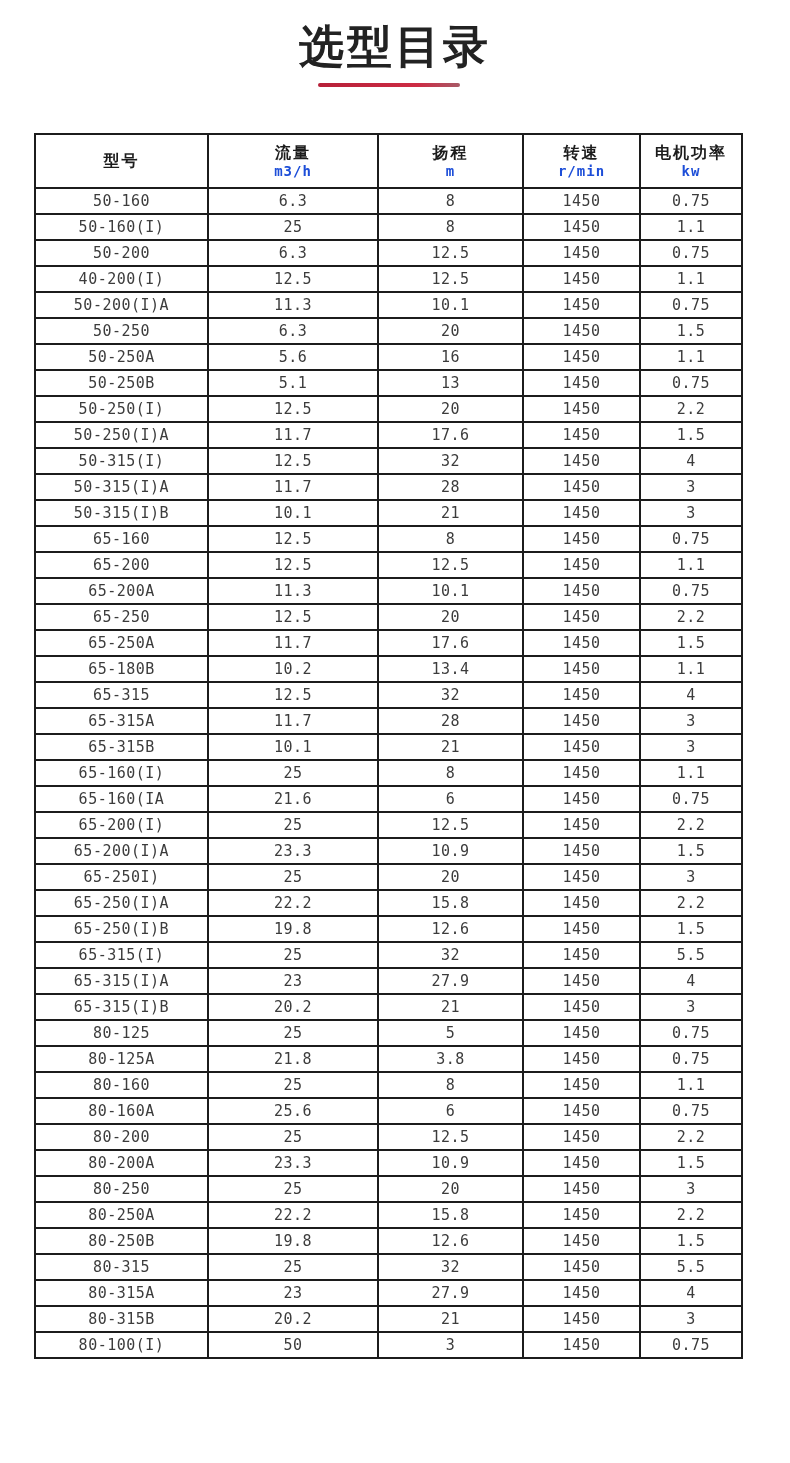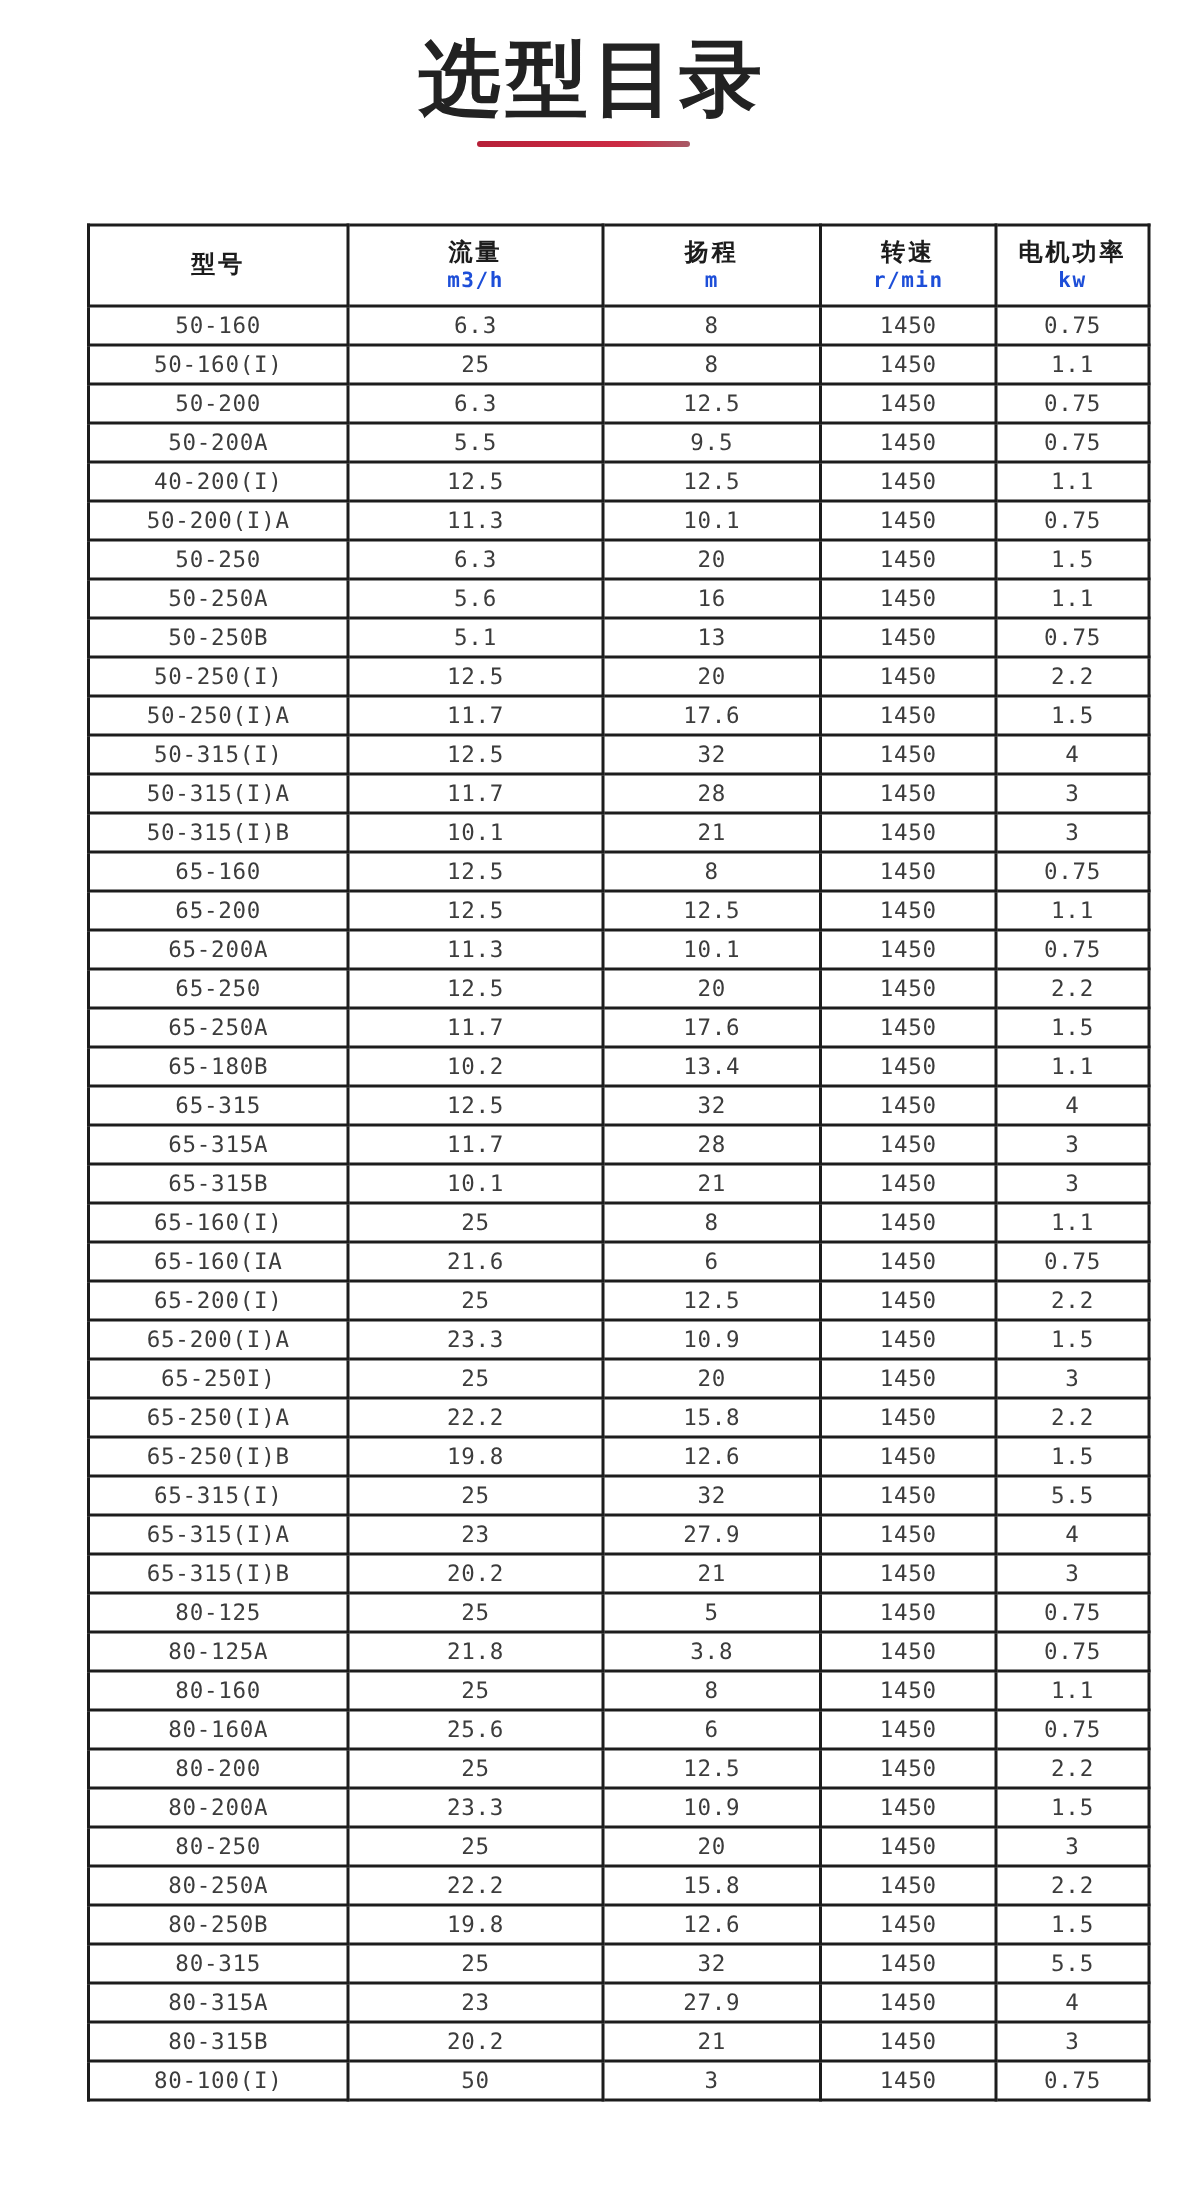--- a/index.html
+++ b/index.html
@@ -8,42 +8,41 @@
     height: 1463px;
     background: #ffffff;
     overflow: hidden;
     position: relative;
     font-family: "Liberation Sans", sans-serif;
   }
   .page-title {
     margin: 0;
     padding-top: 22px;
     text-align: center;
-    font-size: 55px;
+    font-size: 45px;
     font-weight: 700;
     letter-spacing: 3px;
     color: #222222;
     line-height: 1.1;
   }
   .title-underline {
     width: 142px;
     height: 4px;
     margin: 11px auto 0 auto;
     transform: translateX(-6px);
     border-radius: 2px;
     background: linear-gradient(to right, #b62038, #cd2b44 70%, #a75a66 100%);
   }
   table.catalog {
     position: absolute;
-    left: 58px;
+    left: 34px;
     top: 133px;
     width: 707px;
     border-collapse: collapse;
     table-layout: fixed;
-    margin-top: 16px;
   }
   table.catalog th, table.catalog td {
     border: 2px solid #1c1c1c;
     padding: 0;
     text-align: center;
     vertical-align: middle;
     overflow: hidden;
   }
   table.catalog th { height: 52px; background: #ffffff; }
   table.catalog td {
@@ -125,27 +124,20 @@
         <td>1.1</td>
       </tr>
       <tr>
         <td>50-200</td>
         <td>6.3</td>
         <td>12.5</td>
         <td>1450</td>
         <td>0.75</td>
       </tr>
       <tr>
-        <td>50-200A</td>
-        <td>5.5</td>
-        <td>9.5</td>
-        <td>1450</td>
-        <td>0.75</td>
-      </tr>
-      <tr>
         <td>40-200(I)</td>
         <td>12.5</td>
         <td>12.5</td>
         <td>1450</td>
         <td>1.1</td>
       </tr>
       <tr>
         <td>50-200(I)A</td>
         <td>11.3</td>
         <td>10.1</td>

